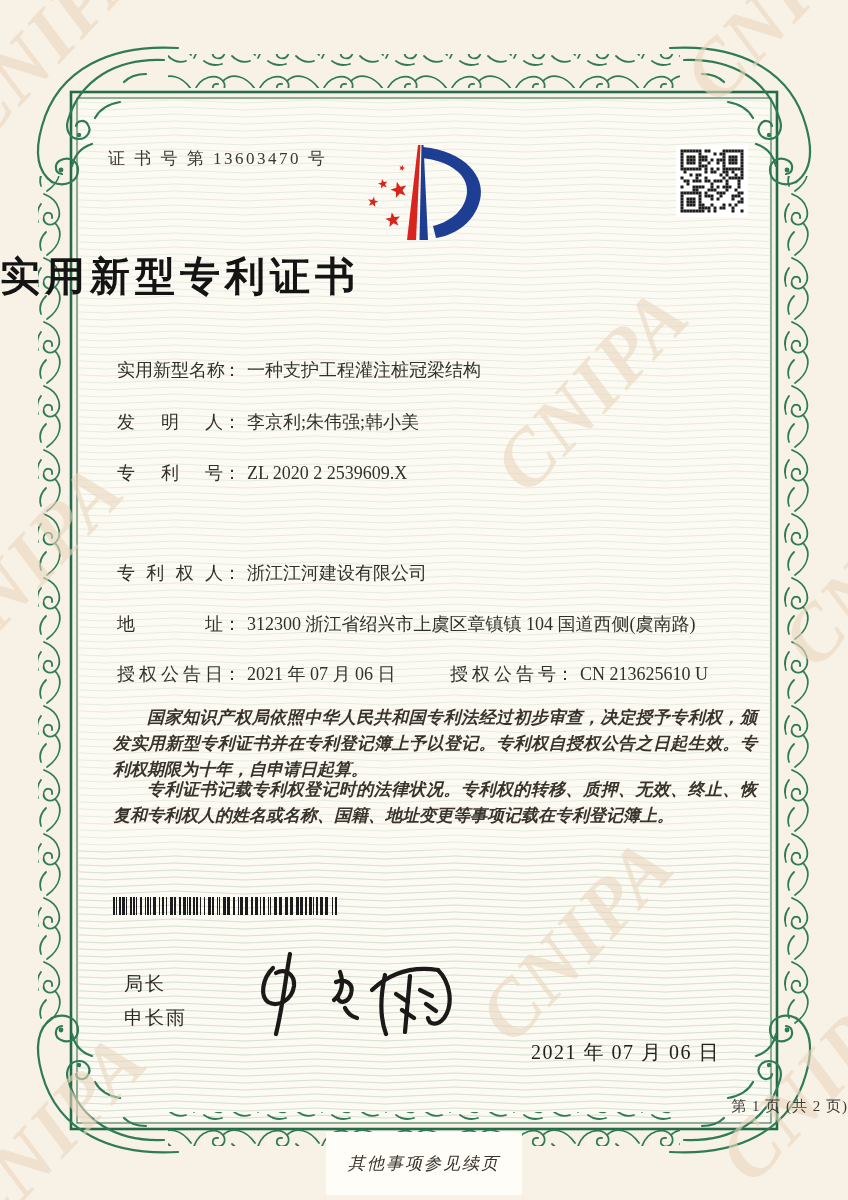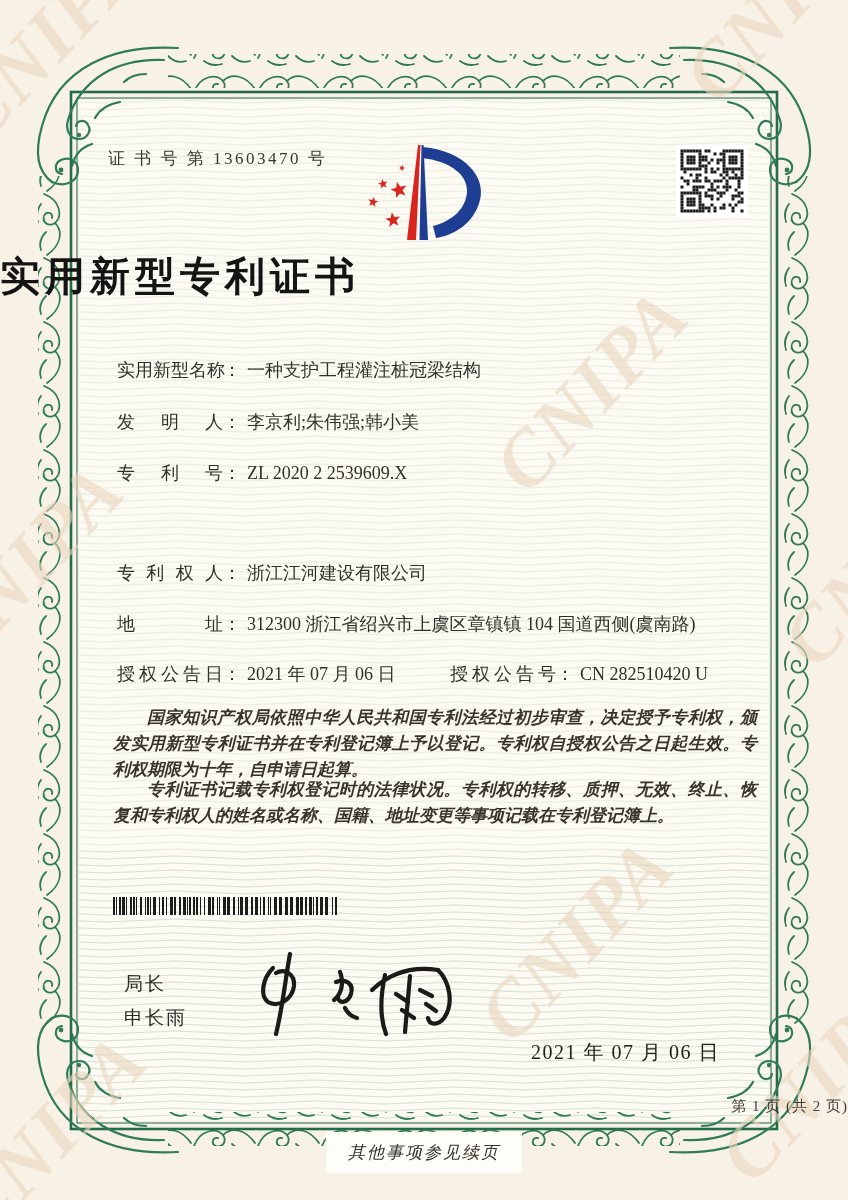--- a/index.html
+++ b/index.html
@@ -67,21 +67,21 @@
   .grant-date{
     position:absolute;left:531px;top:1039px;font-size:20px;color:#22211e;
     letter-spacing:1.5px;font-family:"Liberation Serif",serif;
   }
   .page-info{
     position:absolute;left:0;right:0;top:1097px;text-align:right;
     font-size:15px;color:#3f3d38;letter-spacing:1px;
   }
   .cont-note{
     position:absolute;left:50%;top:1132px;transform:translateX(-50%);
-    background:#fffdf7;padding:9px 22px;font-size:17px;font-style:italic;
+    background:#fffdf7;padding:20px 22px;font-size:17px;font-style:italic;
     color:#37322a;letter-spacing:2px;white-space:nowrap;
   }
   .qr-dark{fill:#1c1c1c;}
   .bar-dark{fill:#1c1c1c;}
   .sig-stroke{fill:none;stroke:#1b1a18;stroke-linecap:round;stroke-linejoin:round;}
 </style>
 </head>
 <body>
 
 <div class="page">
@@ -397,21 +397,21 @@
     </div>
     <div class="field" style="top:561px">
       <span class="flabel">专利权人</span><span class="fcolon">：</span><span class="fvalue">浙江江河建设有限公司</span>
     </div>
     <div class="field" style="top:612px">
       <span class="flabel">地址</span><span class="fcolon">：</span><span class="fvalue">312300 浙江省绍兴市上虞区章镇镇 104 国道西侧(虞南路)</span>
     </div>
     <div class="field" style="top:662px">
       <span class="flabel">授权公告日</span><span class="fcolon">：</span><span class="fvalue">2021 年 07 月 06 日</span>
       <span class="pair2">
-        <span class="flabel">授权公告号</span><span class="fcolon">：</span><span class="fvalue">CN 282510420 U</span>
+        <span class="flabel">授权公告号</span><span class="fcolon">：</span><span class="fvalue">CN 213625610 U</span>
       </span>
     </div>
 
     <p class="para" style="top:688px">国家知识产权局依照中华人民共和国专利法经过初步审查，决定授予专利权，颁发实用新型专利证书并在专利登记簿上予以登记。专利权自授权公告之日起生效。专利权期限为十年，自申请日起算。</p>
     <p class="para" style="top:760px">专利证书记载专利权登记时的法律状况。专利权的转移、质押、无效、终止、恢复和专利权人的姓名或名称、国籍、地址变更等事项记载在专利登记簿上。</p>
 
     <svg class="barcode-svg" width="224" height="18" viewBox="0 0 224 18" aria-hidden="true">
       <g id="barcode-bars">
           <rect x="0" y="0" width="2" height="18" class="bar-dark"></rect>
           <rect x="3" y="0" width="1" height="18" class="bar-dark"></rect>

